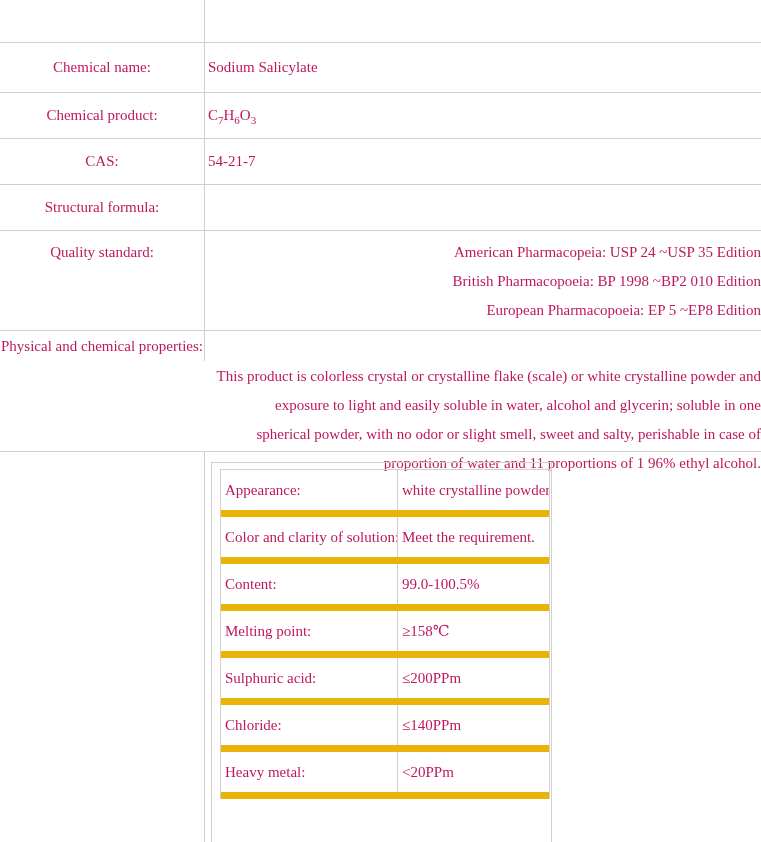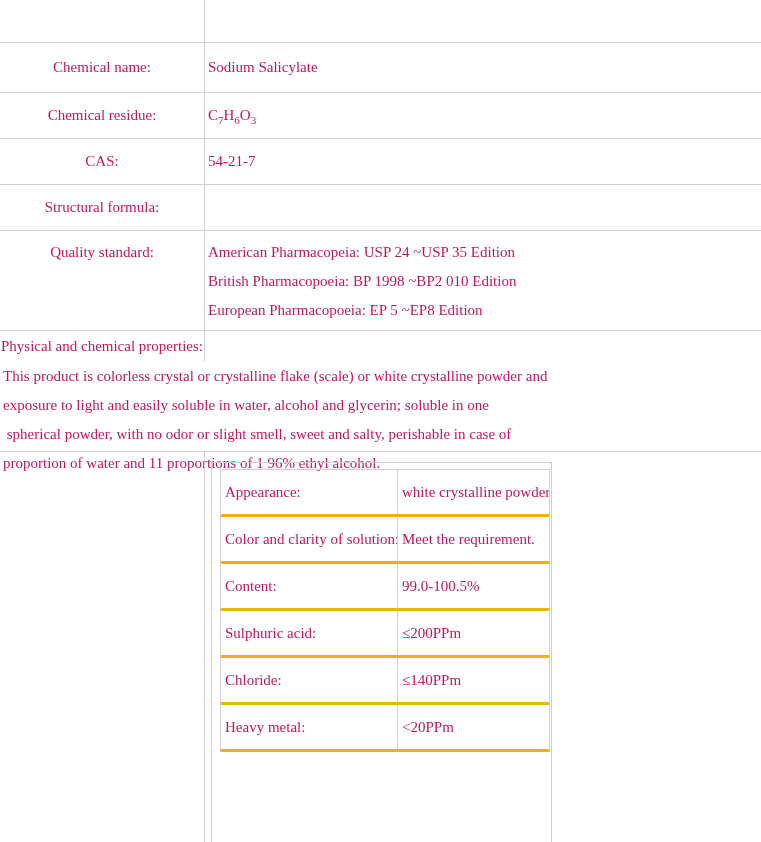--- a/index.html
+++ b/index.html
@@ -49,20 +49,21 @@
   .r4 { height: 46px; }
   .r5 { height: 100px; }
   .r6 { height: 121px; flex-direction: column; }
   .r7 { height: 390px; border-bottom: none; }
 
   .row-tall .label {
     align-items: flex-start;
   }
   .row-tall .value {
     display: block;
+    text-align: right;
   }
   .r5 .label, .r5 .value { padding-top: 7px; }
   .r6 .label, .r6 .value { padding-top: 1px; }
   .r7 .value { display: block; padding-top: 0; }
 
   .line {
     white-space: pre;
     line-height: 29px;
   }
   sub {
@@ -84,21 +85,21 @@
   .spec-table {
     box-sizing: border-box;
     width: 330px;
     border: 1px solid #d0d0d0;
     border-bottom: none;
   }
   .srow {
     display: flex;
     box-sizing: border-box;
     height: 47px;
-    border-bottom: 3px solid #eab308;
+    border-bottom: 7px solid #eab308;
   }
   .slabel {
     flex: none;
     width: 177px;
     box-sizing: border-box;
     border-right: 1px solid #d0d0d0;
     padding-left: 4px;
     display: flex;
     align-items: center;
     white-space: nowrap;
@@ -123,21 +124,21 @@
     <div class="label"></div>
     <div class="value"></div>
   </div>
 
   <div class="row r1">
     <div class="label">Chemical name:</div>
     <div class="value">Sodium Salicylate</div>
   </div>
 
   <div class="row r2">
-    <div class="label">Chemical residue:</div>
+    <div class="label">Chemical product:</div>
     <div class="value">
       <span><span>C</span><sub>7</sub><span>H</span><sub>6</sub><span>O</span><sub>3</sub></span>
     </div>
   </div>
 
   <div class="row r3">
     <div class="label">CAS:</div>
     <div class="value">54-21-7</div>
   </div>
 
@@ -179,20 +180,24 @@
           <div class="srow">
             <div class="slabel">Color and clarity of solution:</div>
             <div class="svalue">Meet the requirement.</div>
           </div>
 
           <div class="srow">
             <div class="slabel">Content:</div>
             <div class="svalue">99.0-100.5%</div>
           </div>
 
+          <div class="srow">
+            <div class="slabel">Melting point:</div>
+            <div class="svalue">≥158℃</div>
+          </div>
 
           <div class="srow">
             <div class="slabel">Sulphuric acid:</div>
             <div class="svalue">≤200PPm</div>
           </div>
 
           <div class="srow">
             <div class="slabel">Chloride:</div>
             <div class="svalue">≤140PPm</div>
           </div>

